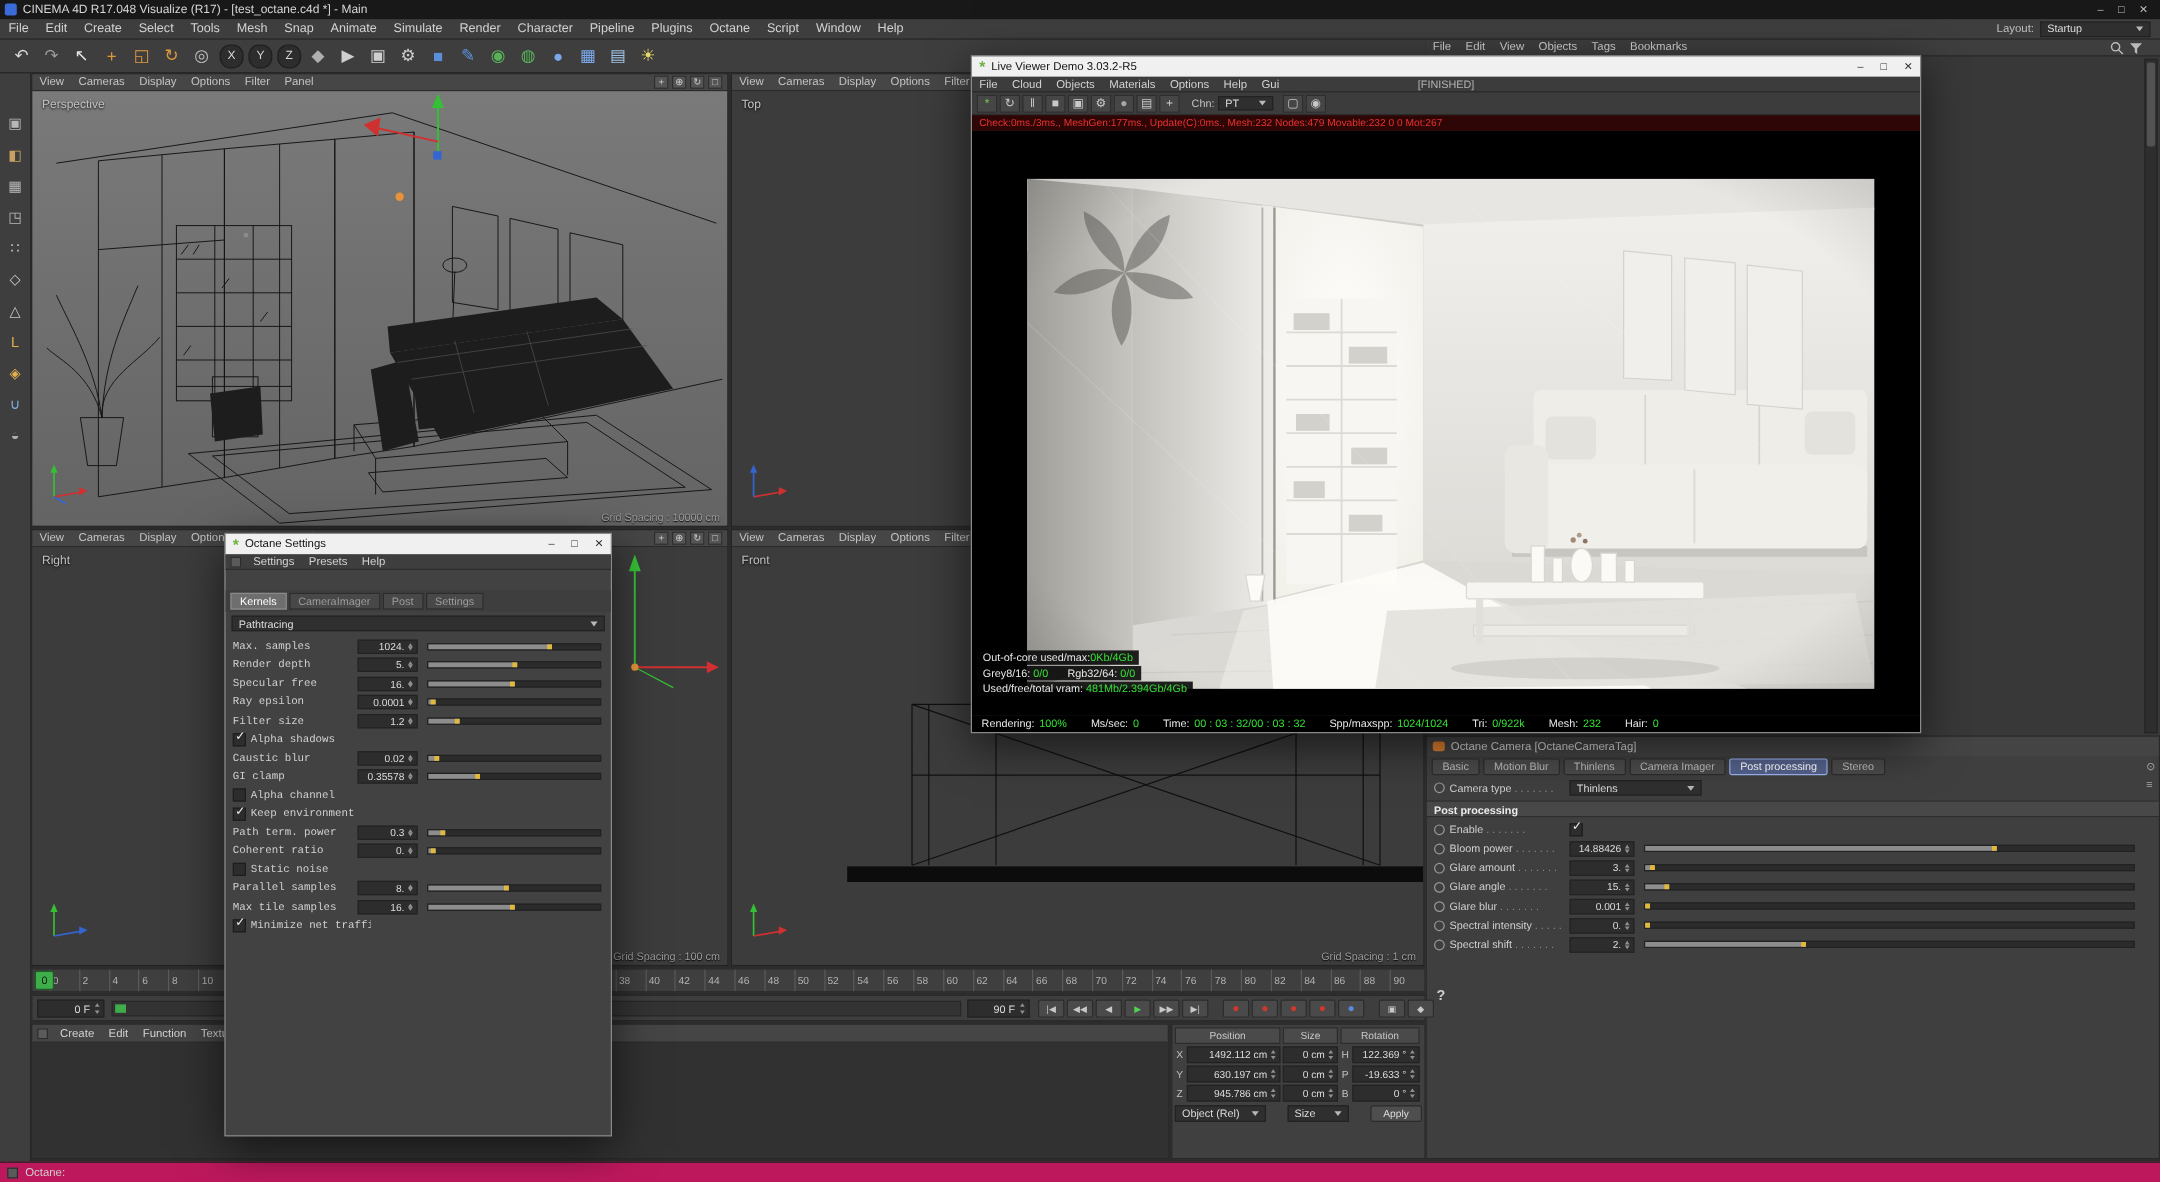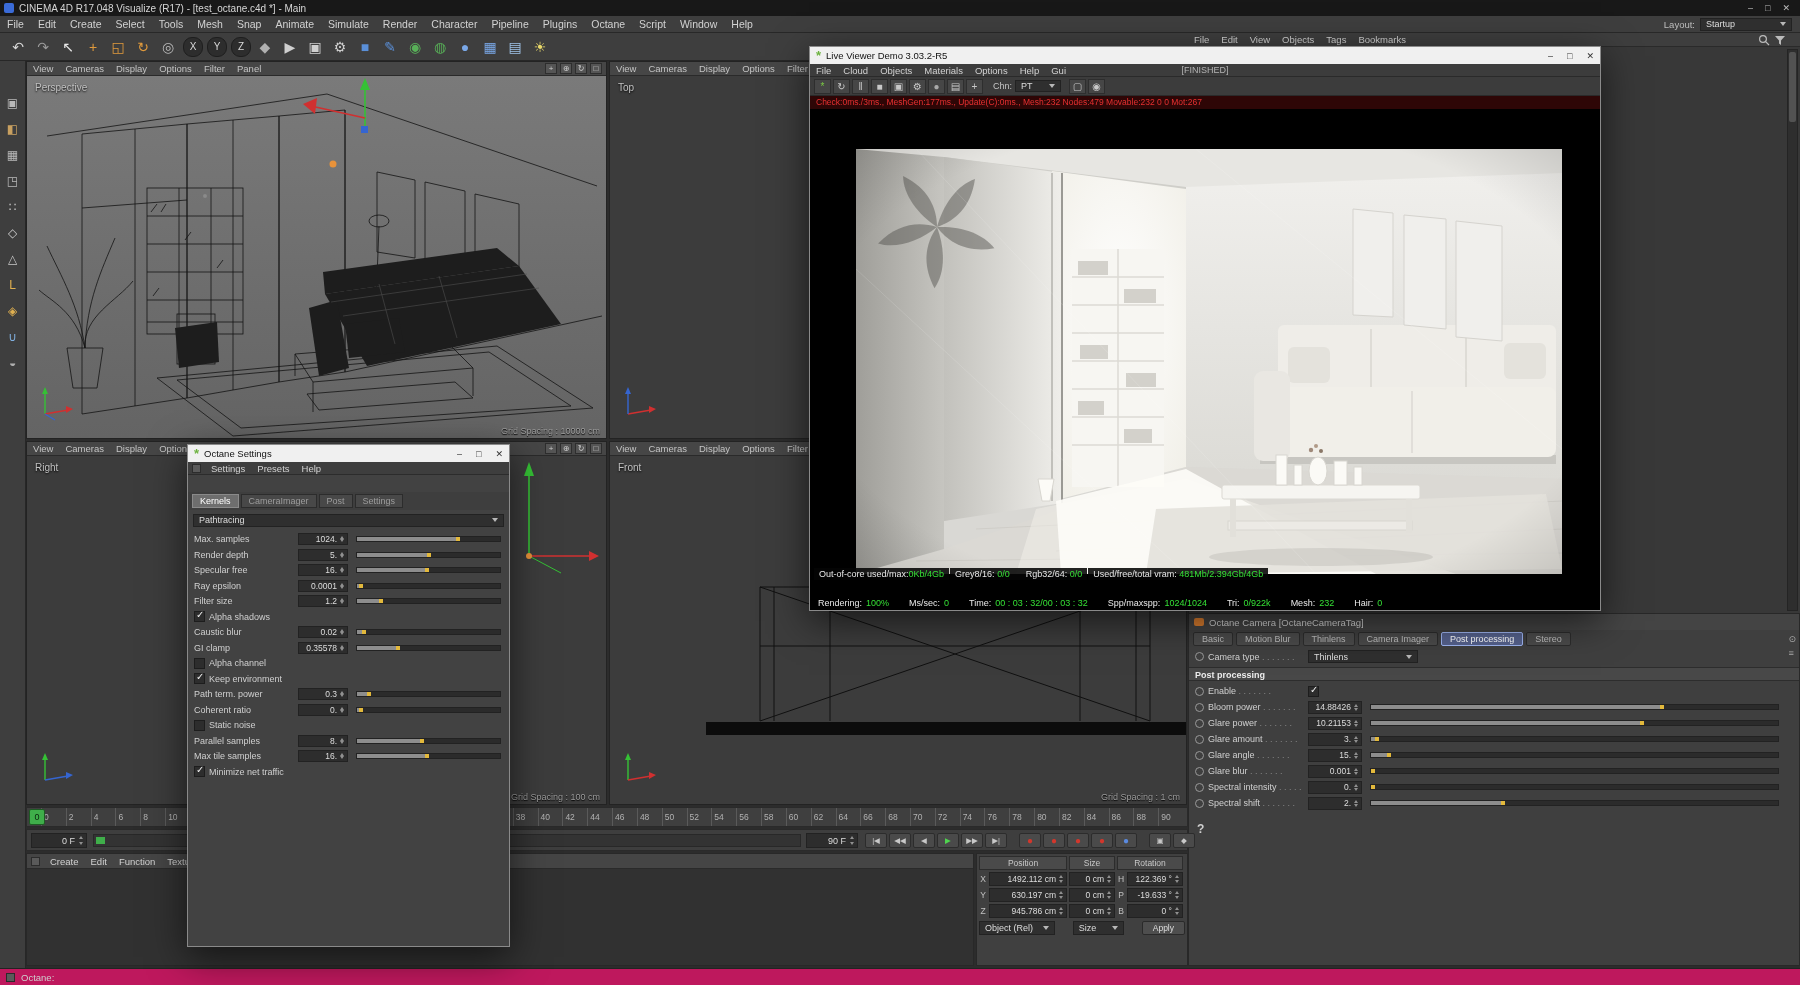--- a/index.html
+++ b/index.html
@@ -124,36 +124,36 @@
 
 .os-win{left:187px;top:444px;width:323px;height:503px;z-index:20;}
 .os-menubar{height:13px;background:#3e3e3e;display:flex;align-items:center;border-bottom:1px solid #2c2c2c;}
 .os-tabs{display:flex;padding:2px 4px;gap:2px;background:#3e3e3e;margin-top:17px;}
 .os-tab{padding:1px 7px;font-size:9px;background:#484848;border:1px solid #2c2c2c;color:#9c9c9c;}
 .os-tab.active{background:#6e6e6e;color:#fff;border-color:#8a8a8a;}
 .os-kernel{margin:3px 5px;}
 .os-kernel .dropdown{width:100%;height:13px;}
 .os-rows{padding:2px 6px;}
 .os-row{display:flex;align-items:center;height:15.5px;gap:4px;}
-.os-label{width:100px;color:#d0d0d0;font-size:9px;white-space:nowrap;overflow:hidden;flex:none;}
+.os-label{width:100px;color:#d0d0d0;font-size:9px;white-space:nowrap;overflow:hidden;flex:none;font-family:Liberation Mono, monospace;}
 .os-row .valbox{width:50px;height:12px;}
 .os-row .slider{margin-right:2px;}
 
 
 .lv-win{left:809px;top:46px;width:792px;height:565px;z-index:30;background:#3c3c3c;}
 .lv-menubar{position:relative;height:13px;background:#3c3c3c;display:flex;align-items:center;border-bottom:1px solid #2a2a2a;}
 .lv-finished{position:absolute;left:50%;transform:translateX(-50%);font-size:9px;color:#b4b4b4;}
 .lv-toolbar{height:19px;background:#3c3c3c;display:flex;align-items:center;padding-left:4px;gap:2px;border-bottom:1px solid #2a2a2a;}
 .lv-tbtn{width:17px;height:15px;background:#464646;border:1px solid #2e2e2e;display:flex;align-items:center;justify-content:center;font-size:10px;color:#c8c8c8;}
 .lv-chn{display:flex;align-items:center;gap:3px;margin-left:8px;font-size:9px;color:#c4c4c4;}
 .lv-chn .dropdown{width:46px;height:12px;}
 .lv-stats{height:13px;background:#2e0606;color:#e83030;font-size:8.5px;line-height:13px;padding-left:6px;white-space:nowrap;overflow:hidden;}
 .lv-render{position:absolute;left:0;top:62px;right:0;bottom:14px;background:#000;overflow:hidden;}
 .render-img{position:absolute;left:46px;top:40px;}
-.lv-overlay{position:absolute;left:4px;bottom:16px;display:flex;flex-direction:row;gap:1px;font-size:9px;}
+.lv-overlay{position:absolute;left:4px;bottom:16px;display:flex;flex-direction:column;gap:1px;font-size:9px;}
 .ov-line{background:rgba(5,5,5,.88);padding:1px 5px;white-space:nowrap;width:max-content;}
 .ov-label{color:#e8e8e8;}
 .ov-val{color:#35e035;}
 .ov-pad{margin-left:16px;}
 .lv-footer{position:absolute;left:0;bottom:0;right:0;height:14px;background:#000;display:flex;align-items:center;padding-left:8px;gap:20px;font-size:9px;white-space:nowrap;}
 .ft-label{color:#e8e8e8;margin-right:4px;}
 .ft-val{color:#35e035;}
 
 
 .statusbar{position:absolute;left:0;top:968px;width:1800px;height:17px;background:#be185d;border-top:1px solid #232323;display:flex;align-items:center;gap:6px;padding-left:6px;z-index:6;font-size:9.5px;color:#cfcfcf;}
@@ -633,32 +633,20 @@
 
         <span class="valbox">
           <span>14.88426</span>
           <span class="spin"></span>
         </span>
         <span class="slider">
           <span class="fill" style="width: 72%;"></span>
         </span>
       </div>
 
-      <div class="am-row param">
-        <span class="circ"></span>
-        <span class="am-label">Glare power</span>
-
-        <span class="valbox">
-          <span>10.21153</span>
-          <span class="spin"></span>
-        </span>
-        <span class="slider">
-          <span class="fill" style="width: 67%;"></span>
-        </span>
-      </div>
 
       <div class="am-row param">
         <span class="circ"></span>
         <span class="am-label">Glare amount</span>
 
         <span class="valbox">
           <span>3.</span>
           <span class="spin"></span>
         </span>
         <span class="slider">

